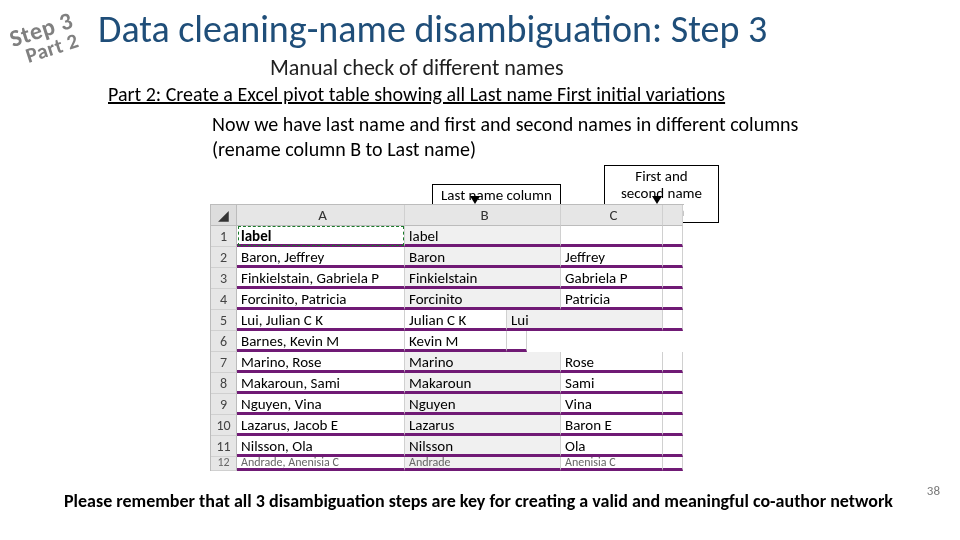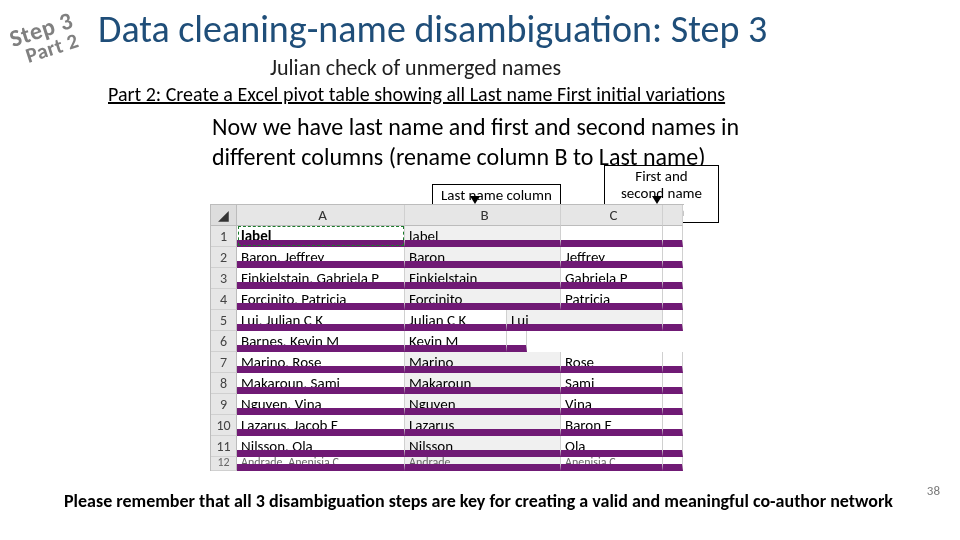--- a/index.html
+++ b/index.html
@@ -39,21 +39,21 @@
     position: absolute;
     left: 108px; top: 82px;
     font-size: 20px;
     text-decoration: underline;
     color: #000;
   }
   .bodytext {
     position: absolute;
     left: 212px; top: 112px;
     width: 600px;
-    font-size: 24px;
+    font-size: 20px;
     color: #000;
     line-height: 1.25;
   }
   .callout {
     position: absolute;
     border: 1px solid #000;
     background: #fff;
     font-size: 15px;
     padding: 2px 8px;
     text-align: center;
@@ -66,21 +66,21 @@
     left: 210px; top: 204px;
     width: 474px;
     border-top: 1px solid #bcbcbc;
     border-left: 1px solid #bcbcbc;
     font-family: Calibri, Arial, sans-serif;
     font-size: 15px;
   }
   .excel .hdr, .excel .row { display: flex; }
   .excel .cell {
     border-right: 1px solid #d0d0d0;
-    border-bottom: 7px solid #701a75;
+    border-bottom: 3px solid #701a75;
     height: 21px;
     line-height: 21px;
     padding-left: 4px;
     overflow: hidden;
     white-space: nowrap;
     color: #000;
   }
   .excel .rownum {
     width: 26px; text-align: center;
     background: #e6e6e6;
@@ -136,21 +136,21 @@
 </style>
 </head>
 <body>
 
 <div class="stamp">
   <span>Step 3</span>
   <span class="sub">Part 2</span>
 </div>
 
 <div class="title">Data cleaning-name disambiguation: Step 3</div>
-<div class="subtitle">Julian check of unmerged names</div>
+<div class="subtitle">Manual check of different names</div>
 <div class="part2">Part 2: Create a Excel pivot table showing all Last name First initial variations</div>
 <div class="bodytext">Now we have last name and first and second names in different columns (rename column B to Last name)</div>
 
 <div class="callout callout1">Last name column</div>
 <div class="callout callout2">First and second name column</div>
 <div class="arrow arrow1"></div>
 <div class="arrow arrow2"></div>
 
 <div class="excel">
   <div class="hdr">

